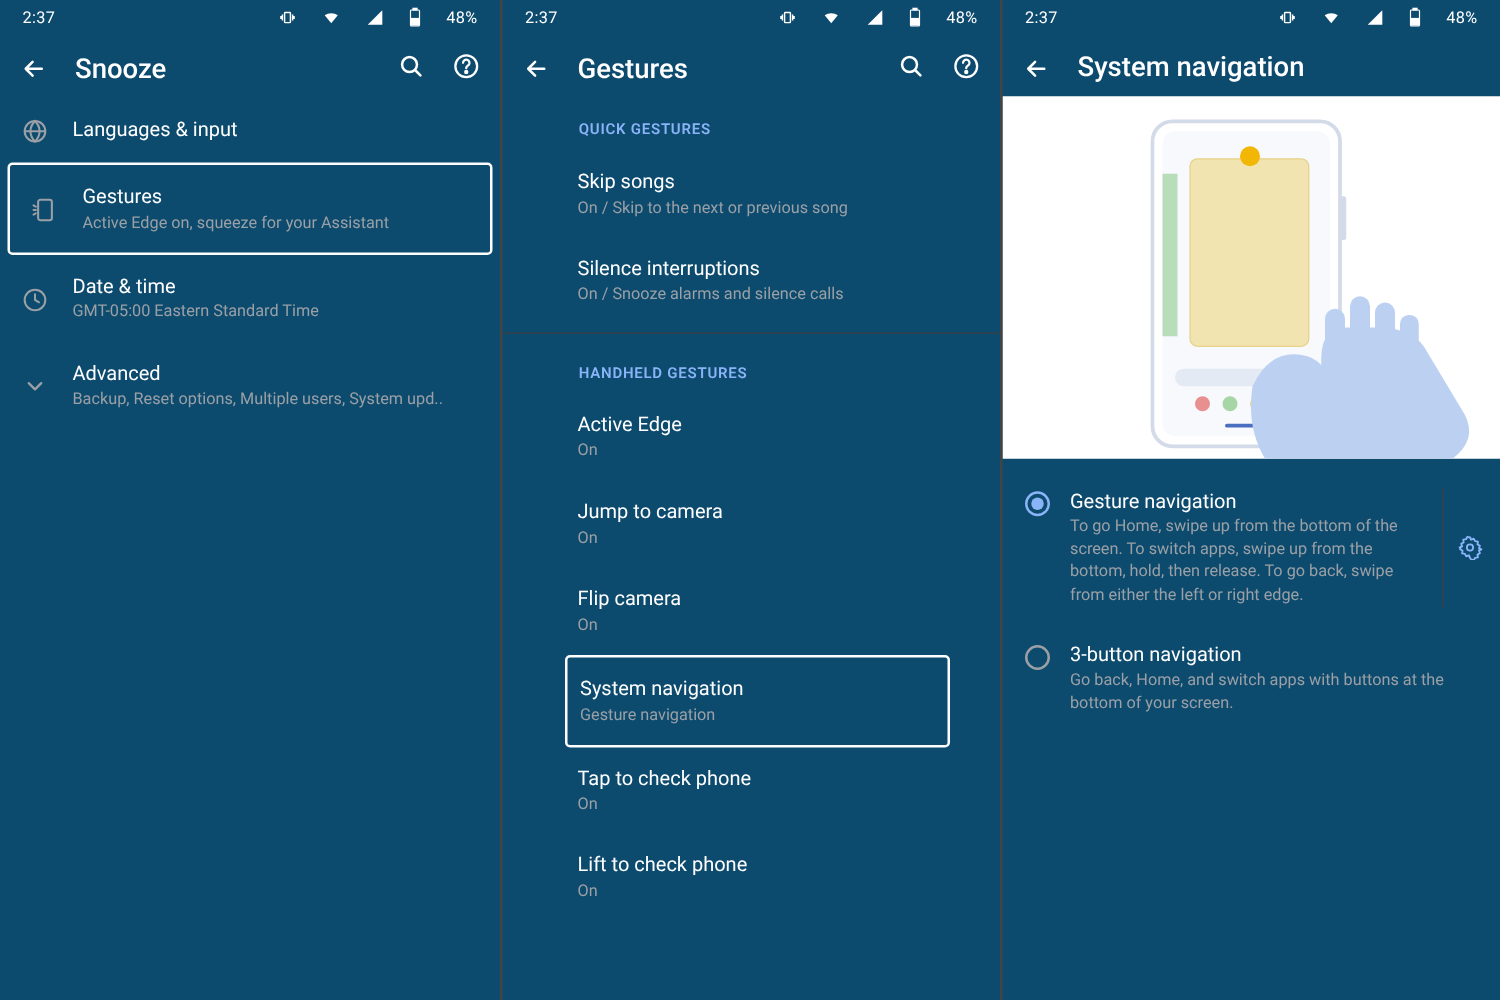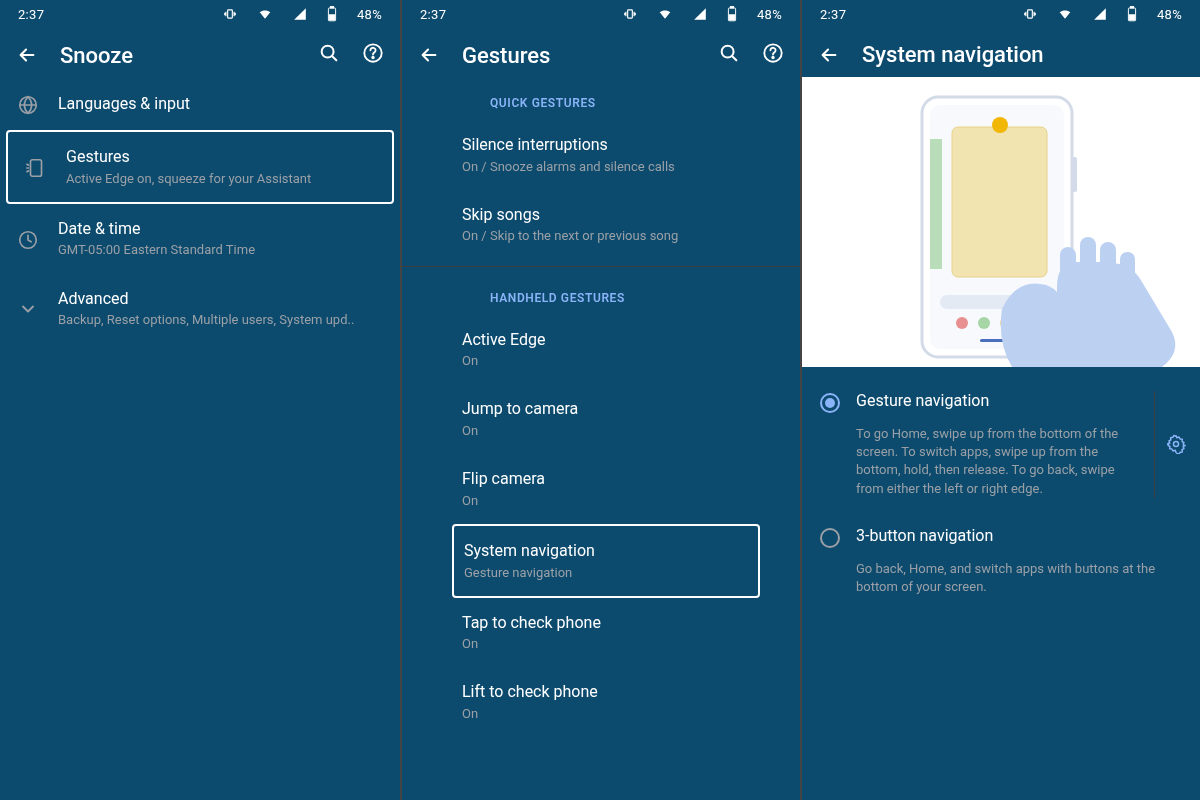--- a/index.html
+++ b/index.html
@@ -13,21 +13,21 @@
   .status-icons svg { display: block; }
 
   .titlebar { display: flex; align-items: center; padding: 14px 16px 10px; gap: 22px; color: #fff; }
   .titlebar .back svg { display: block; }
   .titlebar .title { font-size: 22px; font-weight: 500; flex: 1; }
   .titlebar .actions { display: flex; align-items: center; gap: 22px; }
 
   .content { padding: 0 0 10px 0; }
 
   .section-label { color: #8ab4f8; font-size: 12px; font-weight: 600; letter-spacing: 0.6px; padding: 18px 18px 10px 60px; text-transform: uppercase; }
-  .screen-2 .section-label { padding-left: 88px; }
+  .screen-2 .section-label { padding-left: 61px; }
 
   .row { display: flex; align-items: center; padding: 14px 18px 14px 14px; gap: 16px; cursor: pointer; }
   .row .icon { width: 28px; display: flex; justify-content: center; padding-top: 2px; flex-shrink: 0; }
   .row .icon svg { display:block; }
   .row .texts { flex: 1; min-width: 0; }
   .row .title-t { color: #fff; font-size: 16px; line-height: 1.35; }
   .row .sub-t { color: #9aa0a6; font-size: 13px; line-height: 1.4; margin-top: 2px; overflow: hidden; text-overflow: ellipsis; white-space: nowrap; }
   .row.noicon { padding-left: 60px; }
 
   .highlight-box { border: 2px solid #fff; border-radius: 4px; margin: 0 6px; }
@@ -35,21 +35,21 @@
   .divider { height: 1px; background: #3c4043; margin: 6px 0; }
 
   
   .illus-wrap { background: #fff; width: 100%; height: 290px; position: relative; overflow: hidden; }
 
   .sysnav-options { padding: 10px 0; }
   .radio-row { display: flex; align-items: flex-start; padding: 14px 14px; gap: 12px; }
   .radio-row .radio { width: 28px; padding-top: 2px; flex-shrink:0; display:flex; justify-content:center; }
   .radio-row .texts { flex: 1; }
   .radio-row .title-t { color: #fff; font-size: 16px; }
-  .radio-row .sub-t { color: #9aa0a6; font-size: 13px; line-height: 1.4; margin-top: 15px; white-space: normal; }
+  .radio-row .sub-t { color: #9aa0a6; font-size: 13px; line-height: 1.4; margin-top: 3px; white-space: normal; }
   .gear-side { width: 32px; display:flex; align-items:center; justify-content:center; border-left:1px solid #3c4043; align-self:stretch; margin-left:6px; padding-left:10px; }
 
   .radio-outer { width:20px; height:20px; border-radius:50%; border:2px solid #9aa0a6; display:flex; align-items:center; justify-content:center; }
   .radio-outer.selected { border-color:#8ab4f8; }
   .radio-outer.selected .dot { width:10px; height:10px; border-radius:50%; background:#8ab4f8; }
 
 </style>
 </head>
 <body>
 
@@ -205,28 +205,28 @@
             </svg>
         </span>
       </span>
     </div>
 
     <div class="content">
       <div class="section-label">QUICK GESTURES</div>
 
       <div class="row noicon">
         <span class="texts">
+          <div class="title-t">Skip songs</div>
+          <div class="sub-t">On / Skip to the next or previous song</div>
+        </span>
+      </div>
+      <div class="row noicon">
+        <span class="texts">
           <div class="title-t">Silence interruptions</div>
           <div class="sub-t">On / Snooze alarms and silence calls</div>
-        </span>
-      </div>
-      <div class="row noicon">
-        <span class="texts">
-          <div class="title-t">Skip songs</div>
-          <div class="sub-t">On / Skip to the next or previous song</div>
         </span>
       </div>
 
       <div class="divider"></div>
 
       <div class="section-label">HANDHELD GESTURES</div>
 
       <div class="row noicon">
         <span class="texts">
           <div class="title-t">Active Edge</div>

